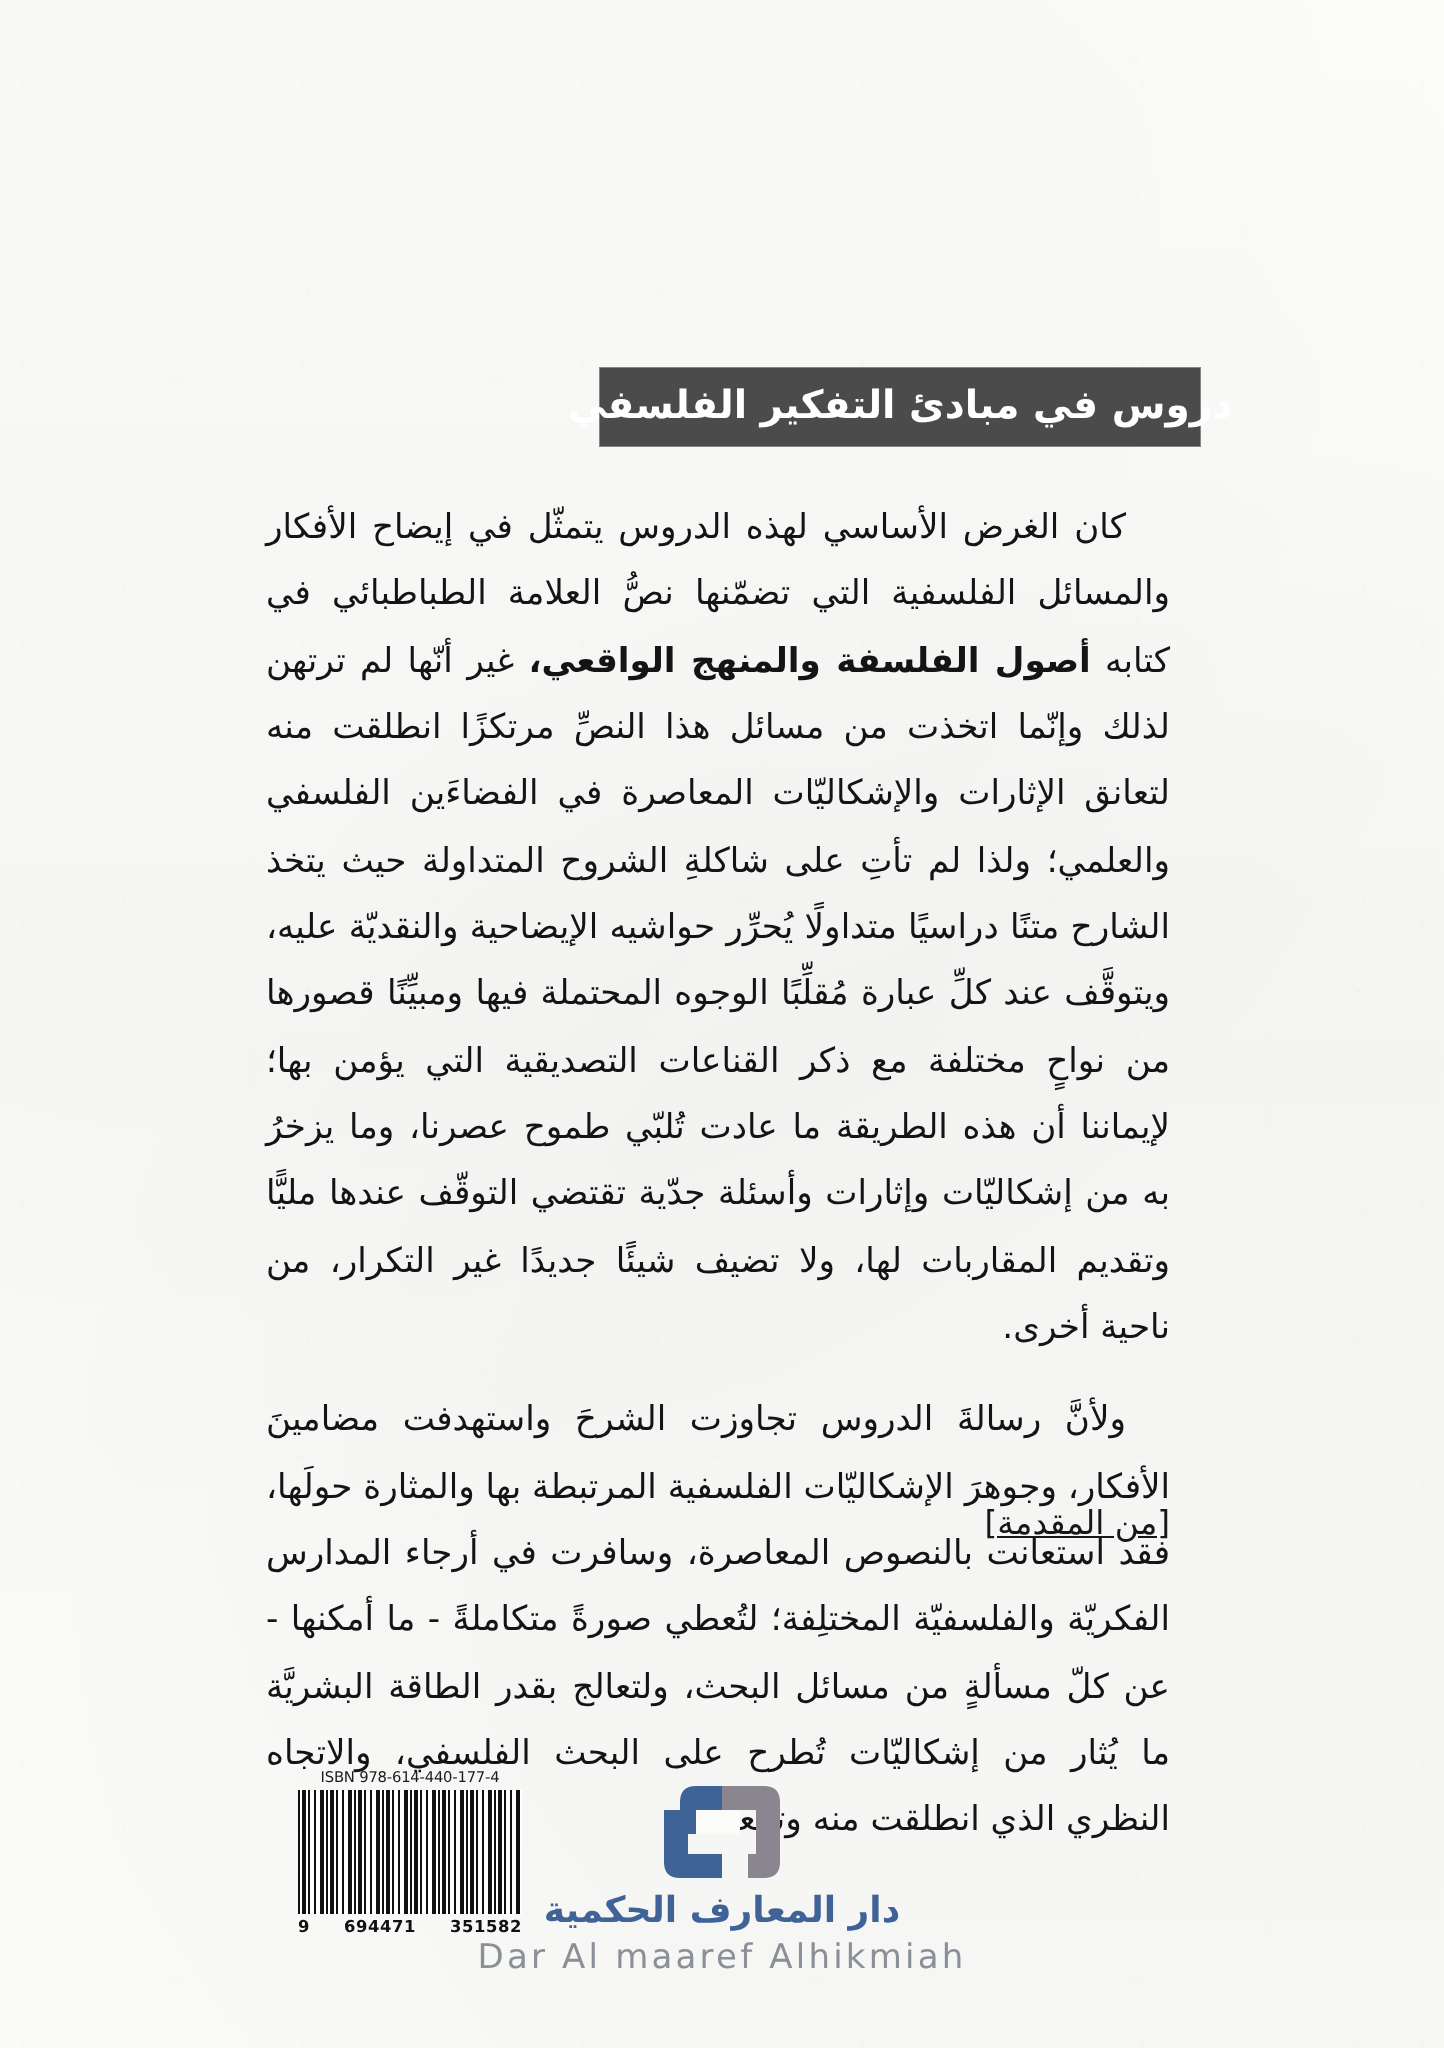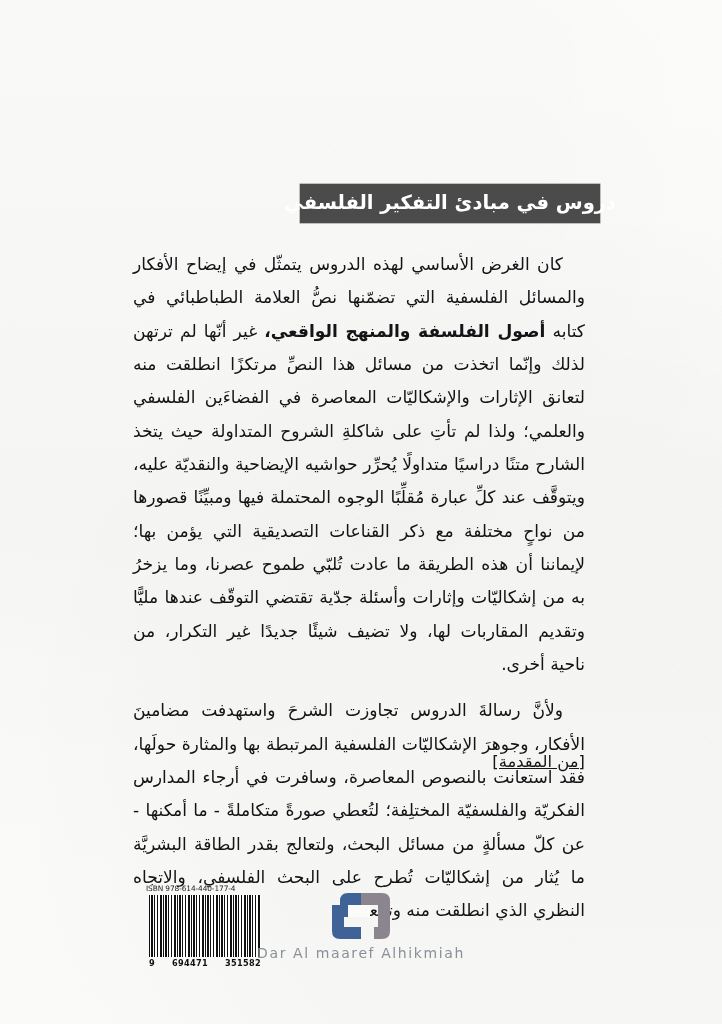--- a/index.html
+++ b/index.html
@@ -94,21 +94,21 @@
     text-decoration: underline;
   }
 
   
   .barcode-block {
     position: absolute;
     left: 146px;
     top: 884px;
     width: 118px;
     direction: ltr;
-    text-align: left;
+    text-align: center;
   }
   .isbn-line {
     font-family: "DejaVu Sans", "Liberation Sans", sans-serif;
     font-size: 7.4px;
     letter-spacing: -0.1px;
     color: #1b1b1b;
     margin-bottom: 2px;
     white-space: nowrap;
   }
   .barcode-bars {
@@ -157,21 +157,21 @@
     display: block;
   }
   .publisher-name-ar {
     font-size: 18px;
     font-weight: bold;
     color: #3f6396;
     letter-spacing: 0.4px;
     line-height: 1.25;
   }
   .publisher-name-en {
-    font-size: 14px;
+    font-size: 17px;
     color: #8a8f98;
     letter-spacing: 1.6px;
     direction: ltr;
     margin-top: 1px;
     font-family: "DejaVu Sans", "Liberation Sans", sans-serif;
   }
 </style>
 </head>
 <body>
 
@@ -202,16 +202,17 @@
 
   <div class="publisher">
     <svg class="logo-mark" viewBox="0 0 58 46">
 
       <path d="M29 0 H50 Q58 0 58 8 V38 Q58 46 50 46 H42 V34 H46 V12 H29 Z" fill="#8b8590"></path>
 
       <path d="M29 0 H16 Q8 0 8 8 V12 H0 V38 Q0 46 8 46 H29 V34 H12 V24 H38 V12 H29 Z" fill="#3f6396"></path>
 
       <rect x="16" y="12" width="22" height="12" fill="#fbfbfa"></rect>
     </svg>
+    <div class="publisher-name-ar">دار المعارف الحكمية</div>
     <div class="publisher-name-en">Dar Al maaref Alhikmiah</div>
   </div>
 
 </div>
 
 </body></html>

